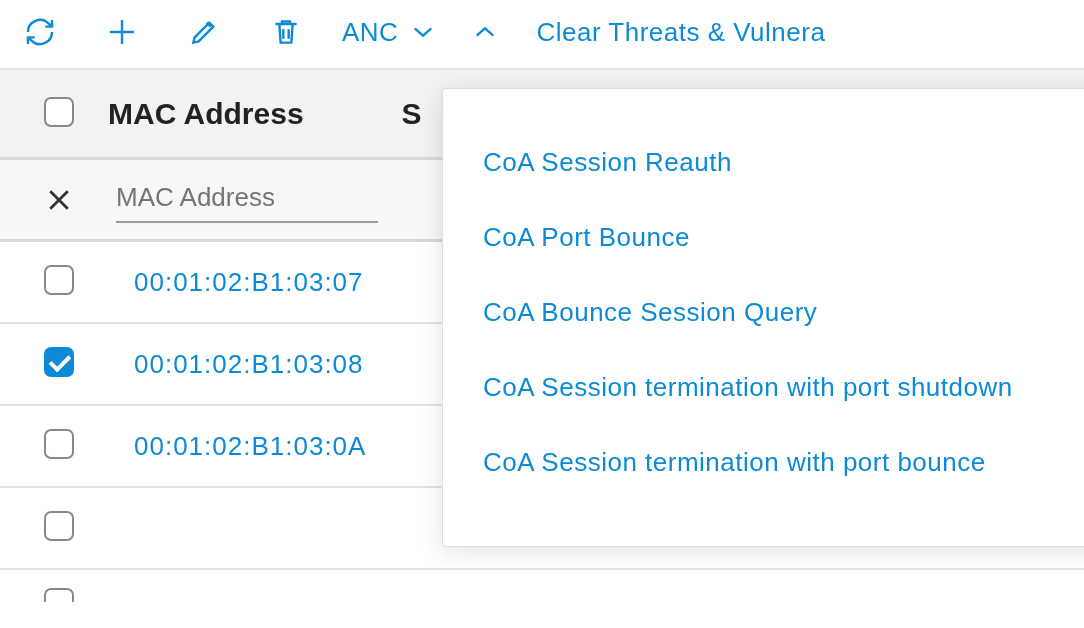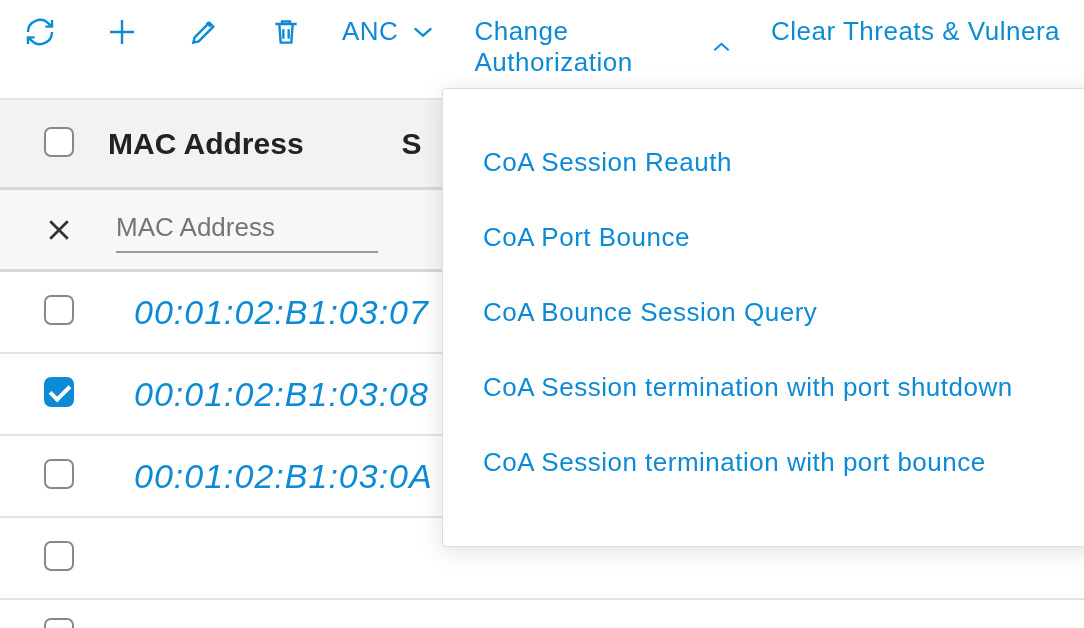--- a/index.html
+++ b/index.html
@@ -7,21 +7,21 @@
       font-family: -apple-system, BlinkMacSystemFont, "Segoe UI", Helvetica, Arial, sans-serif;
       background: #fff;
       width: 1084px;
       height: 628px;
       overflow: hidden;
       position: relative;
       color: #222;
     }
     .toolbar {
       display: flex;
-      align-items: flex-start;
+      align-items: center;
       padding: 16px 24px 20px 24px;
       gap: 50px;
     }
     .icon-btn {
       display: inline-flex;
       align-items: center;
       justify-content: center;
       width: 32px;
       height: 32px;
       cursor: pointer;
@@ -81,25 +81,24 @@
 
     .data-row {
       display: flex;
       align-items: center;
       border-bottom: 2px solid #e4e4e4;
       height: 82px;
       padding: 0 20px 0 44px;
     }
     .row-check { width: 90px; }
     .row-mac {
-      font-size: 34px;
+      font-size: 26px;
       color: #0d8ad6;
       letter-spacing: 1px;
       cursor: pointer;
-      font-style: italic;
     }
     .col2-hint {
       margin-left: auto;
       margin-right: 8px;
       font-size: 26px;
       font-weight: 700;
       color: #222;
     }
 
     input[type="checkbox"].cb {
@@ -177,21 +176,20 @@
         <path d="M4 6h16M9 6V4h6v2M7 6l1 14h8l1-14M10 10v7M14 10v7"></path>
       </svg>
   </span>
   <span class="link-btn" style="gap:14px; margin-left:-10px;">
     <span>ANC</span>
     <svg class="chev" viewBox="0 0 24 14">
         <path d="M3 3l9 8 9-8"></path>
       </svg>
   </span>
   <span class="link-btn" style="gap:14px; margin-left:-10px;">
-    <span>Change Authorization</span>
     <svg class="chev" viewBox="0 0 24 14">
         <path d="M3 11l9-8 9 8"></path>
       </svg>
   </span>
   <span class="link-btn" style="margin-left:-10px; white-space:nowrap;">
     <span>Clear Threats &amp; Vulnera</span>
   </span>
 </div>
 
 <div class="header-row">

